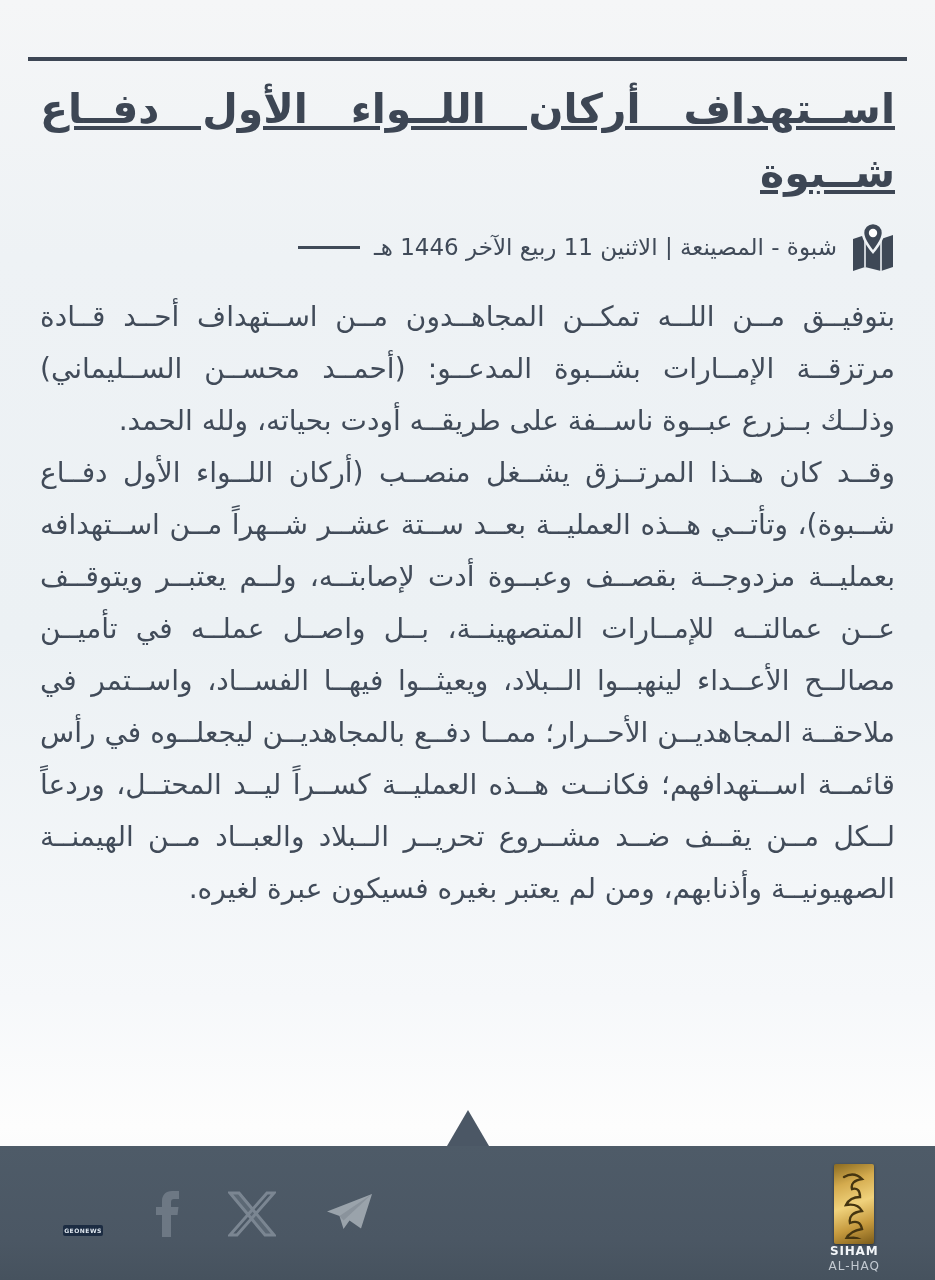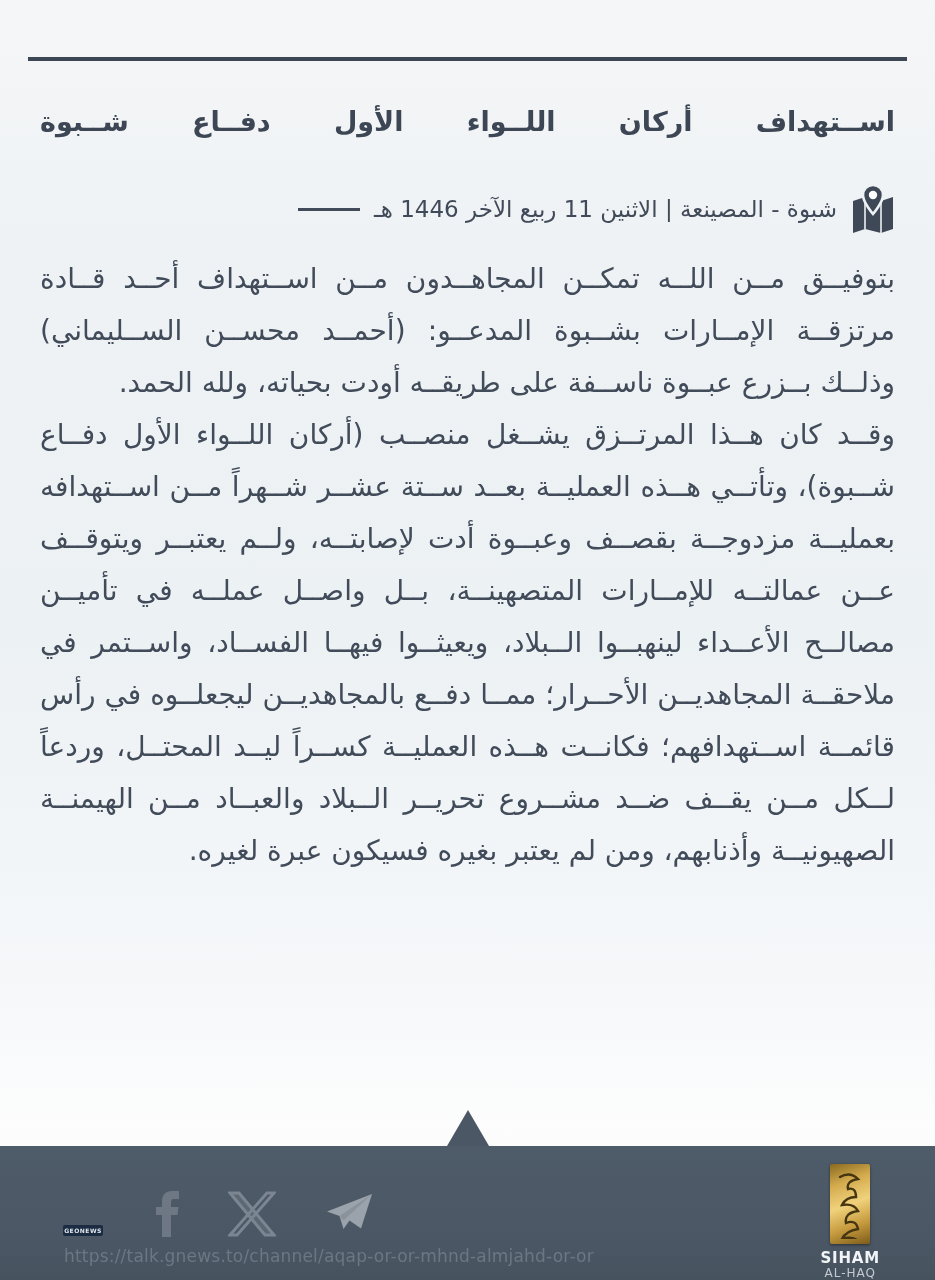--- a/index.html
+++ b/index.html
@@ -16,22 +16,23 @@
     margin: 57px 28px 0 28px;
     height: 4px;
     background: #3d4654;
     border: none;
   }
   .title {
     direction: rtl;
     padding: 16px 40px 0 40px;
     color: #3d4654;
     font-weight: bold;
-    font-size: 27px;
-    line-height: 90px;
+    font-size: 41px;
+    line-height: 64px;
+    text-decoration: underline;
   }
   .title .line1 { text-align: justify; text-align-last: justify; }
   .title .line2 { text-align: right; }
   .meta-row {
     direction: rtl;
     display: flex;
     align-items: center;
     gap: 14px;
     padding: 16px 40px 0 50px;
     color: #404a58;
@@ -122,21 +123,21 @@
     background: radial-gradient(circle at 35% 30%, #f6dd92 0%, #e4bd5e 35%, #c2953a 65%, #8a6522 88%, #6b4c14 100%);
     box-shadow: 0 1px 3px rgba(0,0,0,0.45);
     display: flex; align-items: center; justify-content: center;
   }
   .badge-circle .inner-ring {
     width: 62px; height: 62px;
     border-radius: 50%;
     border: 2px solid rgba(61,44,8,0.55);
     display: flex; align-items: center; justify-content: center;
   }
-  .badge-label-1 { margin-top: 7px; color: #f2f5f8; font-size: 15px; font-weight: bold; letter-spacing: 0.8px; line-height: 15px; text-align: center; }
+  .badge-label-1 { color: #f2f5f8; font-size: 12px; font-weight: bold; letter-spacing: 0.8px; line-height: 15px; text-align: center; }
   .badge-label-2 { color: #c3cad2; font-size: 12px; letter-spacing: 1px; line-height: 14px; text-align: center; }
 </style>
 </head>
 <body>
 
 <div class="page">
 
   <div class="top-rule"></div>
 
   <div class="title">
@@ -188,21 +189,20 @@
 
       <span class="icon-btn">
         <svg width="50" height="44" viewBox="0 0 50 44" xmlns="http://www.w3.org/2000/svg">
           <path d="M48 2 L3 19.5 L15.5 24 L19.5 37 L25.5 28.5 L37 36.5 Z" fill="#9aa3ab"></path>
           <path d="M15.5 24 L48 2 L19.5 28.5 Z" fill="#8a939c"></path>
         </svg>
       </span>
 
     </div>
 
-    <div class="url-line">https://talk.gnews.to/channel/aqap-or-or-mhnd-almjahd-or-or</div>
 
     <div class="badges">
 
       <div class="badge-col">
         <div class="badge-rect">
           <svg width="32" height="70" viewBox="0 0 32 70" xmlns="http://www.w3.org/2000/svg">
             <path d="M6 8 q10 -6 18 2 q-12 2 -10 10 q8 -2 8 8 q-10 0 -14 8 q12 -2 16 6 q-14 2 -12 12 q10 -4 12 6 q-12 2 -16 10 q12 -4 18 4" fill="none" stroke="#453510" stroke-width="2.4" stroke-linecap="round"></path>
           </svg>
         </div>
         <div class="badge-label-1">SIHAM</div>

